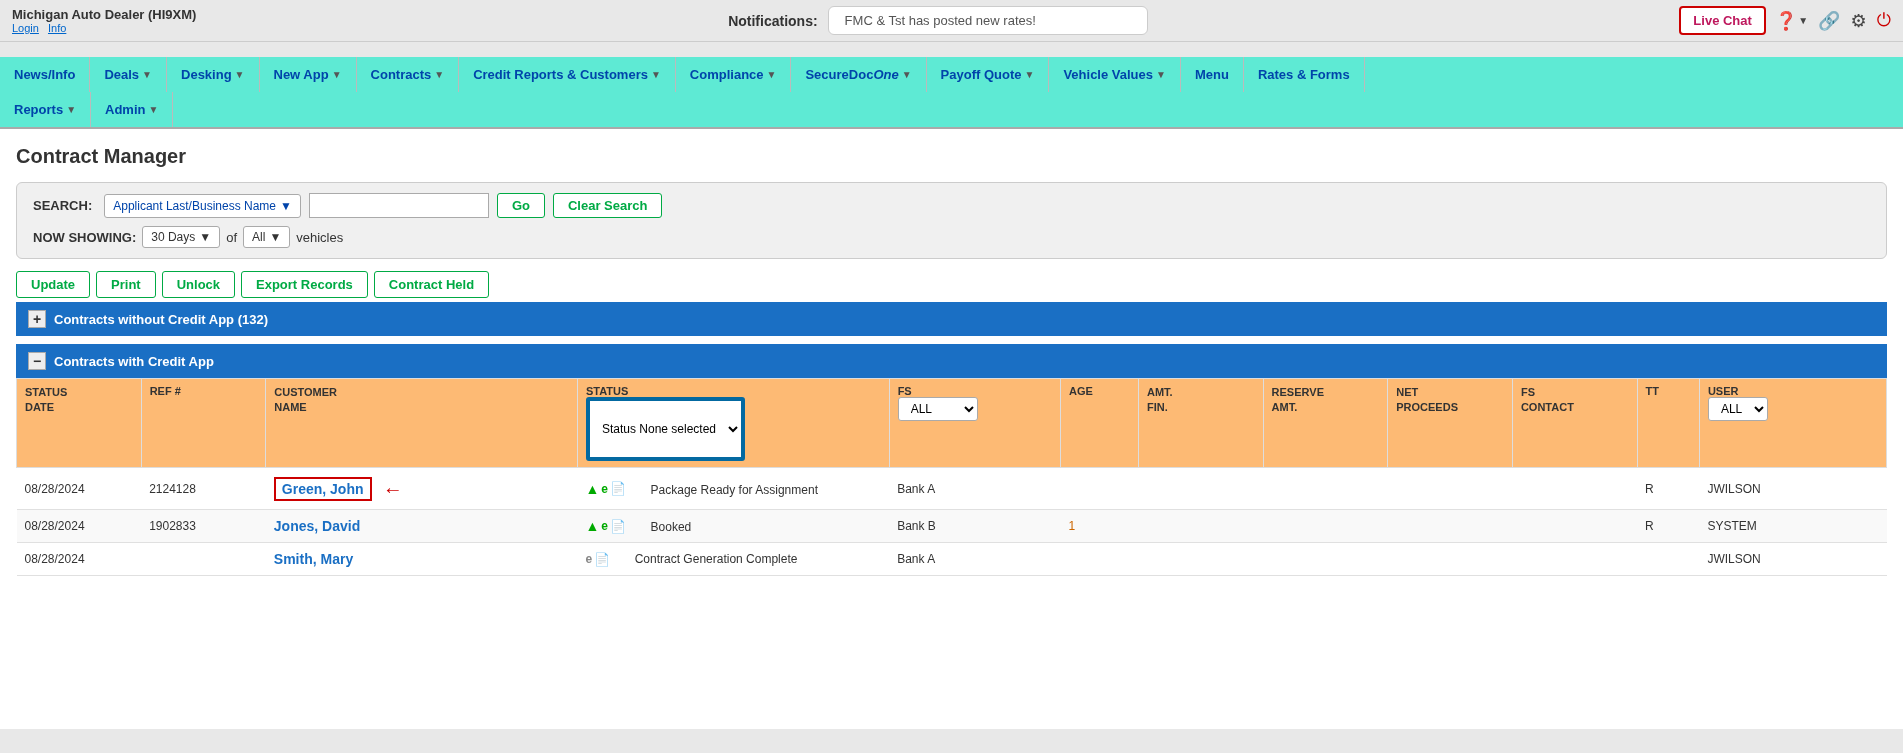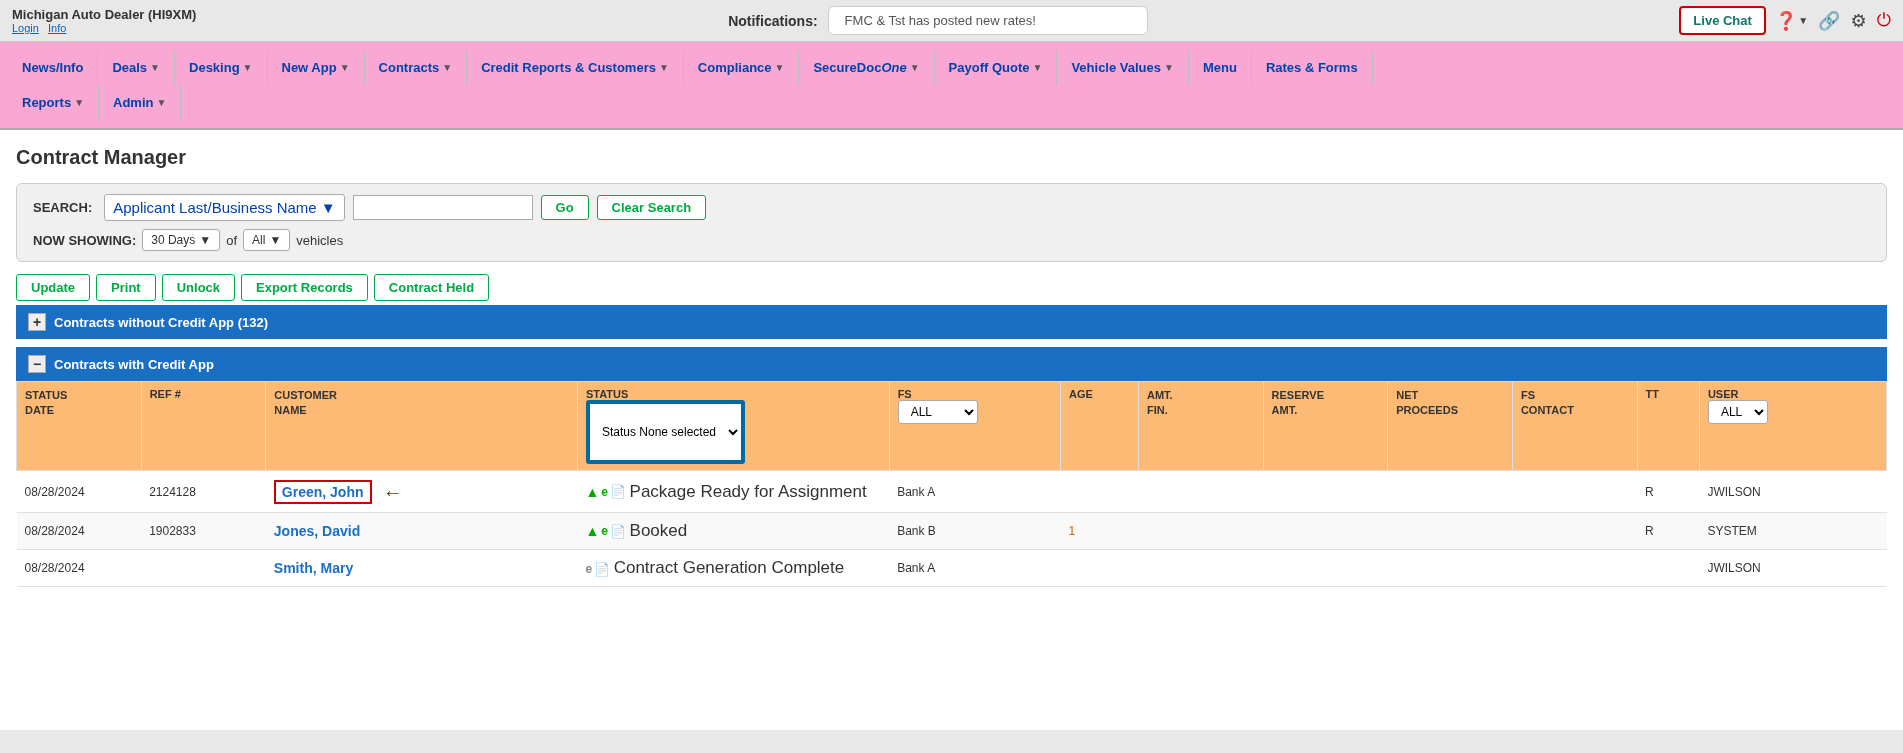--- a/index.html
+++ b/index.html
@@ -36,43 +36,44 @@
       color: #555;
     }
     .header-icons {
       display: flex;
       align-items: center;
       gap: 10px;
       flex: 0 0 auto;
     }
     .live-chat-btn {
       border: 2px solid #cc0000;
-      color: #0f766e;
+      color: #be185d;
       background: white;
       padding: 5px 12px;
       border-radius: 4px;
       font-weight: bold;
       font-size: 13px;
       cursor: pointer;
     }
     .icon-btn {
       background: none;
       border: none;
       cursor: pointer;
       font-size: 18px;
       color: #444;
       display: flex;
       align-items: center;
     }
 
     
     .nav-bar {
-      background: #f9a8d4;
-      padding: 8px;
+      background: #5eead4;
+      padding: 0;
       border-bottom: 2px solid #aaa;
+      margin-top: 15px;
     }
     .nav-row {
       display: flex;
       flex-wrap: wrap;
       align-items: stretch;
     }
     .nav-item {
       padding: 10px 14px;
       font-size: 13px;
       font-weight: bold;
@@ -112,21 +113,21 @@
       display: flex;
       align-items: center;
       gap: 8px;
       margin-bottom: 8px;
     }
     .search-label { font-weight: bold; font-size: 13px; margin-right: 4px; }
     .search-dropdown {
       border: 1px solid #aaa;
       background: white;
       padding: 4px 8px;
-      font-size: 15px;
+      font-size: 12px;
       border-radius: 3px;
       cursor: pointer;
       color: #0044aa;
       display: flex;
       align-items: center;
       gap: 4px;
     }
     .search-input {
       border: 1px solid #aaa;
       padding: 4px 8px;
@@ -268,22 +269,23 @@
     .user-dropdown {
       border: 1px solid #aaa;
       background: white;
       padding: 3px 8px;
       font-size: 12px;
       border-radius: 3px;
       cursor: pointer;
       min-width: 60px;
     }
     .status-text {
-      font-size: 17px;
+      font-size: 12px;
       color: #333;
+      margin-left: 21px;
     }
 
     .age-orange { color: #cc6600; font-size: 12px; }
 
     .arrow-indicator {
       color: #cc0000;
       font-size: 20px;
       margin-left: 8px;
     }
 

